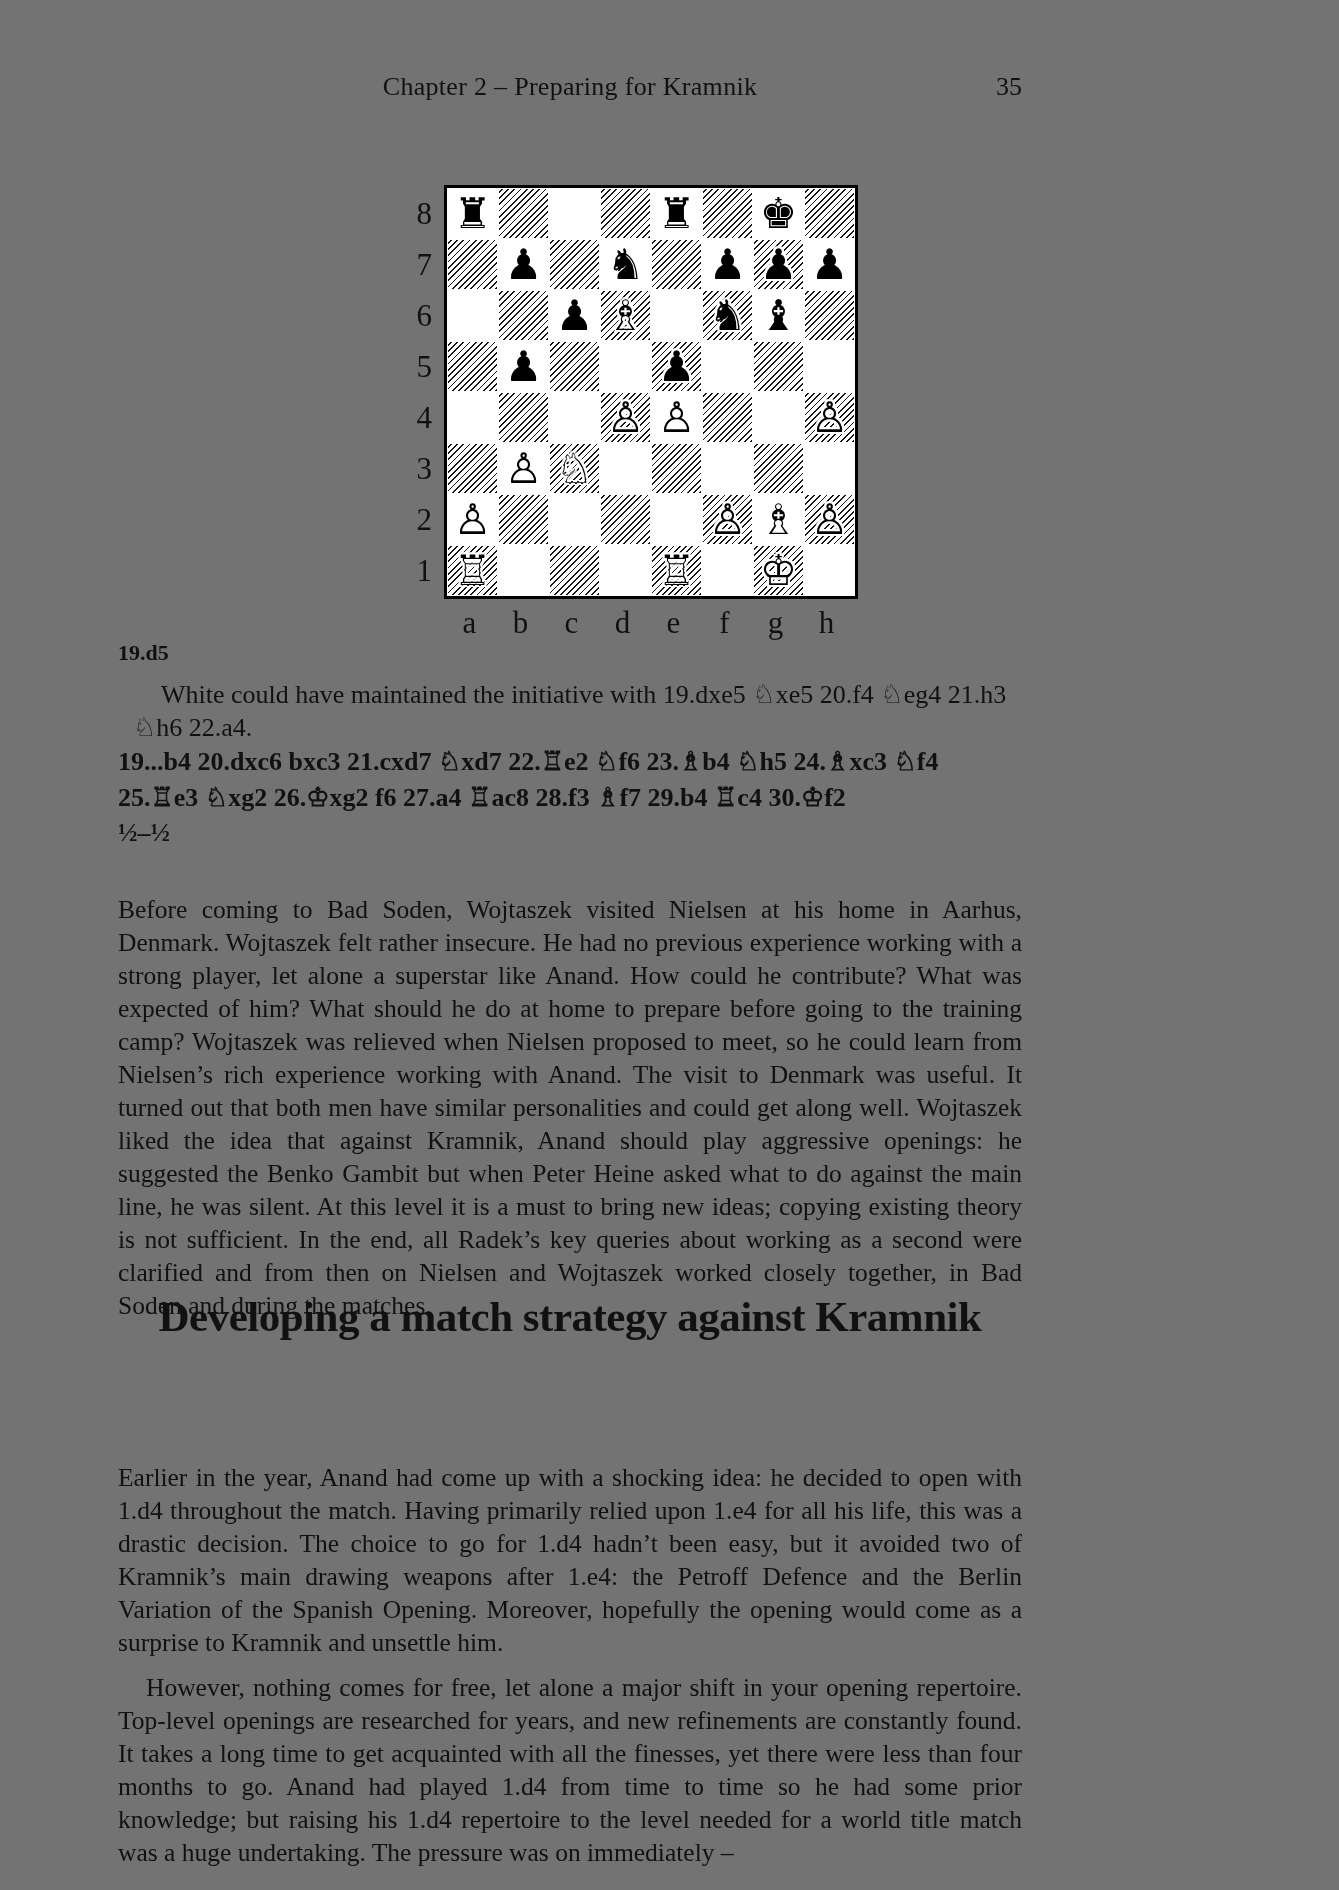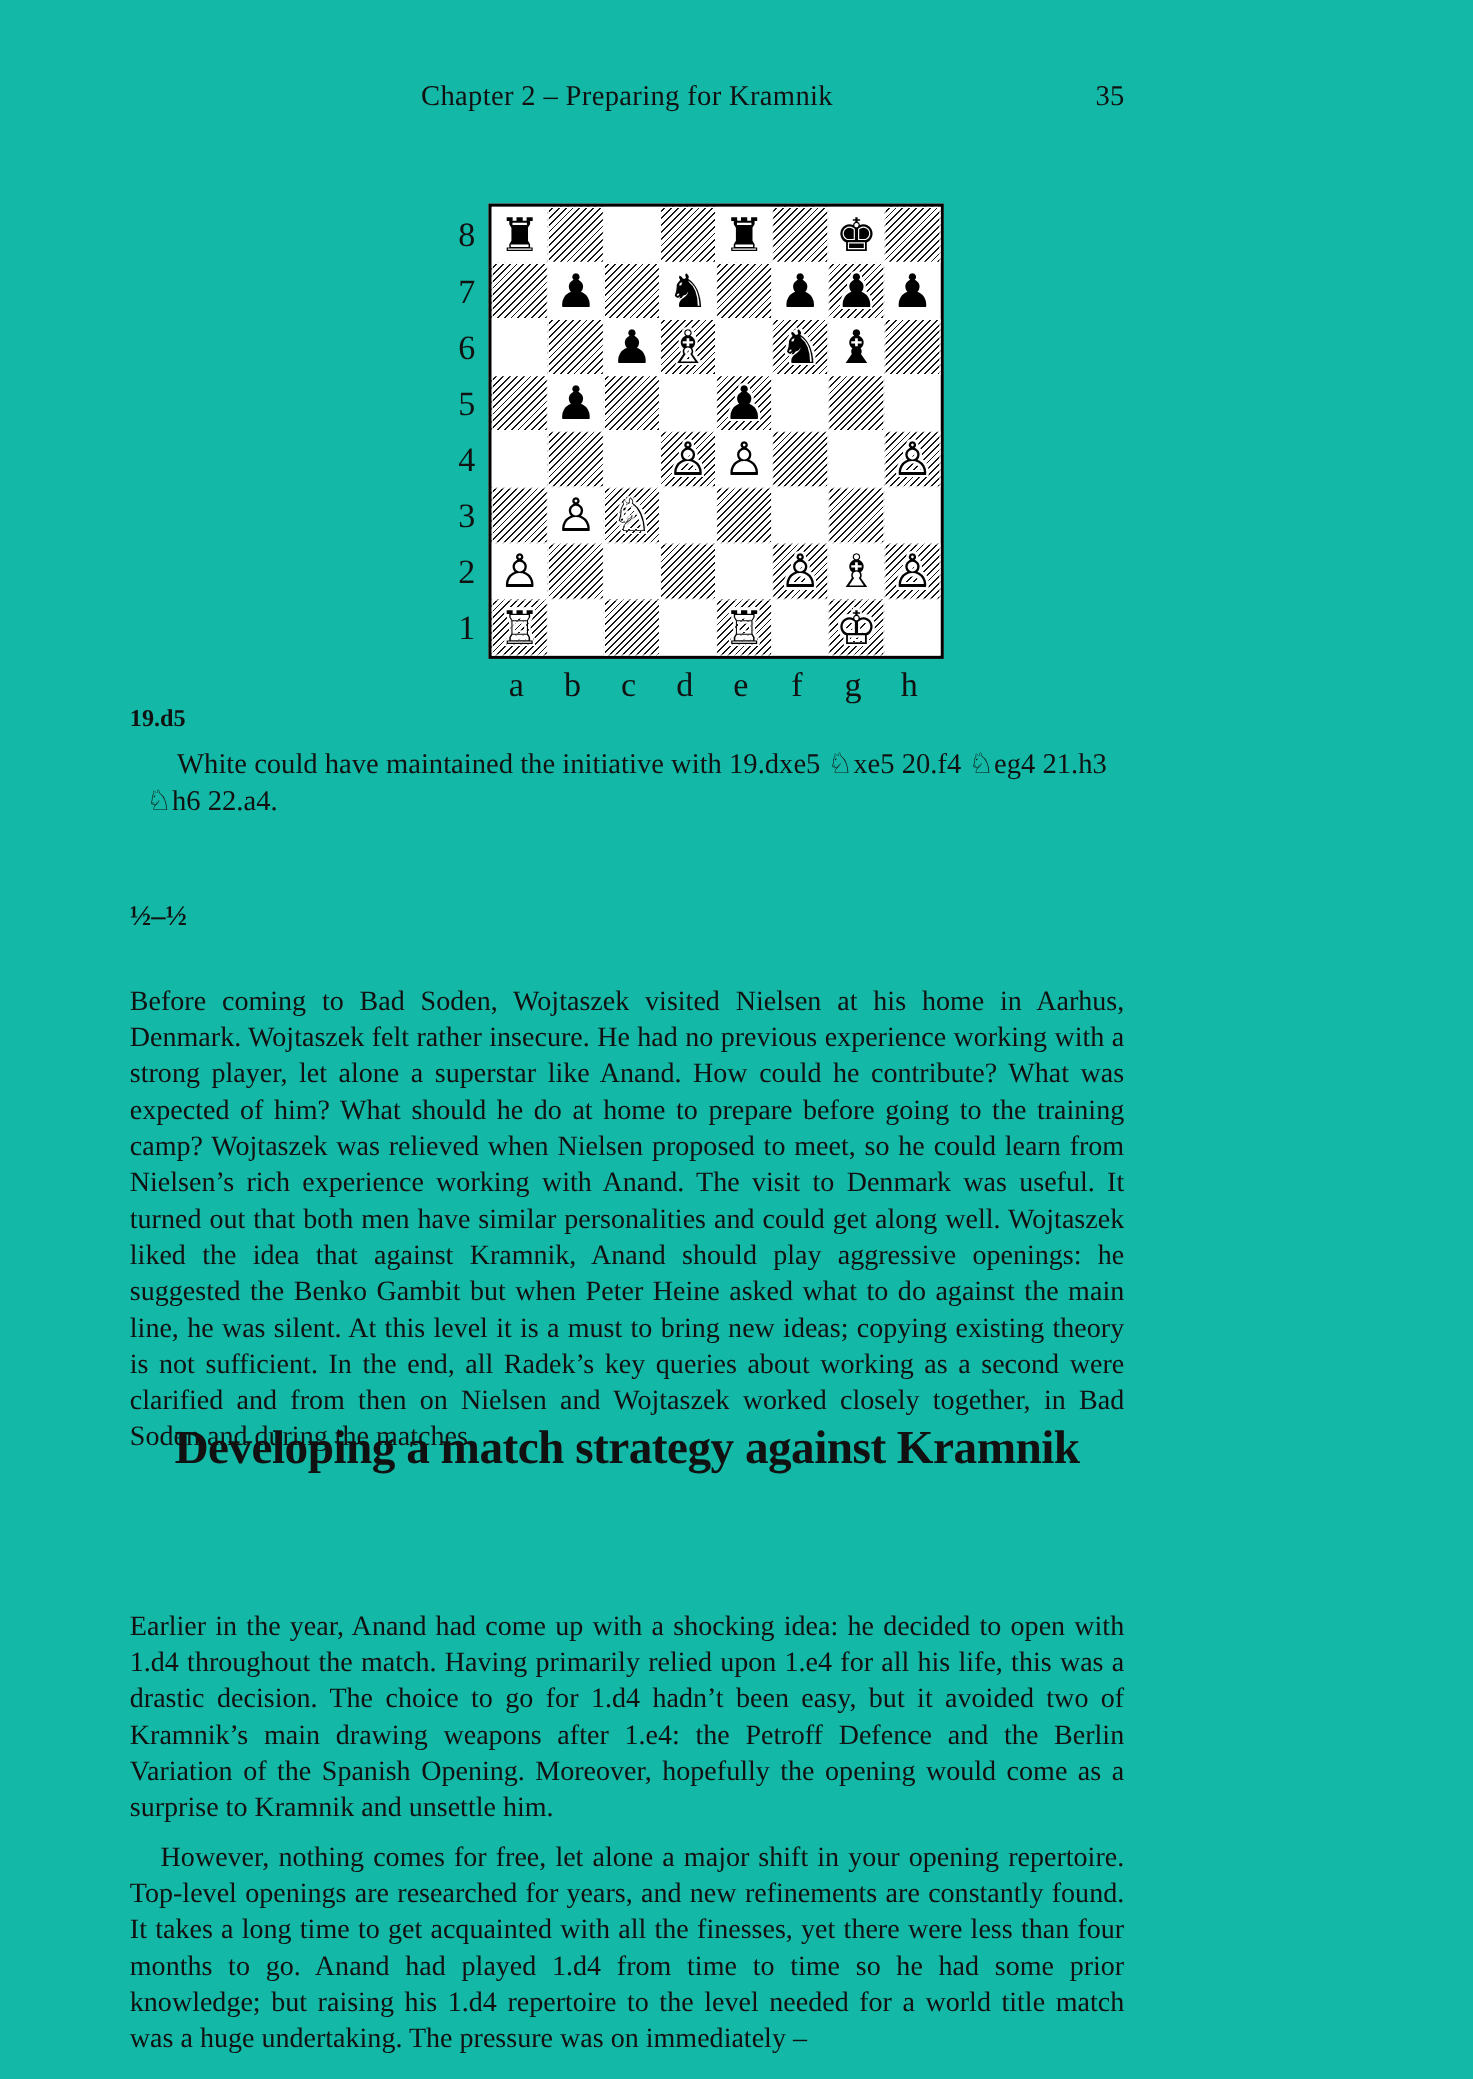--- a/index.html
+++ b/index.html
@@ -1,18 +1,18 @@
 <!DOCTYPE html>
 <html><head>
 <meta charset="utf-8">
 <style>
   * { margin:0; padding:0; box-sizing:border-box; }
   body { background:#e8e8e8; font-family:"Liberation Serif", serif; }
   .page {
-    position:relative; width:1339px; height:1890px; background:#14b8a6;
+    position:relative; width:1339px; height:1890px; background:#737373;
     margin:0 auto; overflow:hidden; color:#111;
   }
   
   .header { position:absolute; top:72px; left:118px; width:904px; height:36px; }
   .chapter-title {
     display:block; text-align:center; font-size:26px; letter-spacing:0.3px;
   }
   .page-number { position:absolute; right:0; top:0; font-size:26px; }
 
   
@@ -207,20 +207,21 @@
         <div class="file-label">f</div>
         <div class="file-label">g</div>
         <div class="file-label">h</div>
       </div>
   </div>
 
   <div class="textcol move-header">19.d5</div>
 
   <div class="textcol commentary">White could have maintained the initiative with 19.dxe5 ♘xe5 20.f4 ♘eg4 21.h3 ♘h6 22.a4.</div>
 
+  <div class="textcol main-line">19...b4 20.dxc6 bxc3 21.cxd7 ♘xd7 22.♖e2 ♘f6 23.♗b4 ♘h5 24.♗xc3 ♘f4 25.♖e3 ♘xg2 26.♔xg2 f6 27.a4 ♖ac8 28.f3 ♗f7 29.b4 ♖c4 30.♔f2</div>
 
   <div class="textcol game-result">½–½</div>
 
   <div class="textcol para p1">Before coming to Bad Soden, Wojtaszek visited Nielsen at his home in Aarhus, Denmark. Wojtaszek felt rather insecure. He had no previous experience working with a strong player, let alone a superstar like Anand. How could he contribute? What was expected of him? What should he do at home to prepare before going to the training camp? Wojtaszek was relieved when Nielsen proposed to meet, so he could learn from Nielsen’s rich experience working with Anand. The visit to Denmark was useful. It turned out that both men have similar personalities and could get along well. Wojtaszek liked the idea that against Kramnik, Anand should play aggressive openings: he suggested the Benko Gambit but when Peter Heine asked what to do against the main line, he was silent. At this level it is a must to bring new ideas; copying existing theory is not sufficient. In the end, all Radek’s key queries about working as a second were clarified and from then on Nielsen and Wojtaszek worked closely together, in Bad Soden and during the matches.</div>
 
   <div class="textcol section-heading">Developing a match strategy against Kramnik</div>
 
   <div class="textcol p2p3">
     <p class="para">Earlier in the year, Anand had come up with a shocking idea: he decided to open with 1.d4 throughout the match. Having primarily relied upon 1.e4 for all his life, this was a drastic decision. The choice to go for 1.d4 hadn’t been easy, but it avoided two of Kramnik’s main drawing weapons after 1.e4: the Petroff Defence and the Berlin Variation of the Spanish Opening. Moreover, hopefully the opening would come as a surprise to Kramnik and unsettle him.</p>
     <p class="para p3">However, nothing comes for free, let alone a major shift in your opening repertoire. Top-level openings are researched for years, and new refinements are constantly found. It takes a long time to get acquainted with all the finesses, yet there were less than four months to go. Anand had played 1.d4 from time to time so he had some prior knowledge; but raising his 1.d4 repertoire to the level needed for a world title match was a huge undertaking. The pressure was on immediately –</p>

